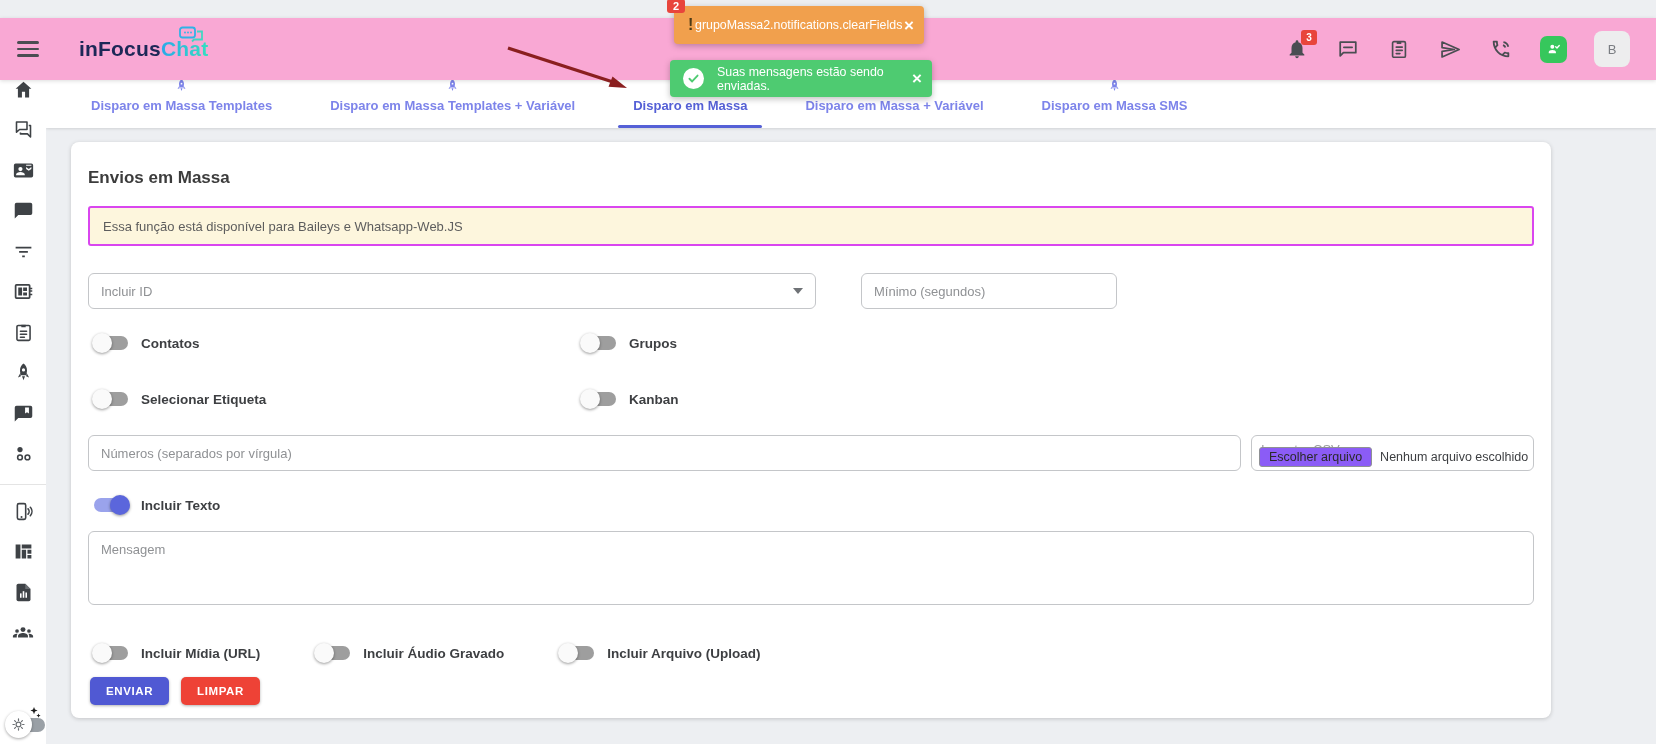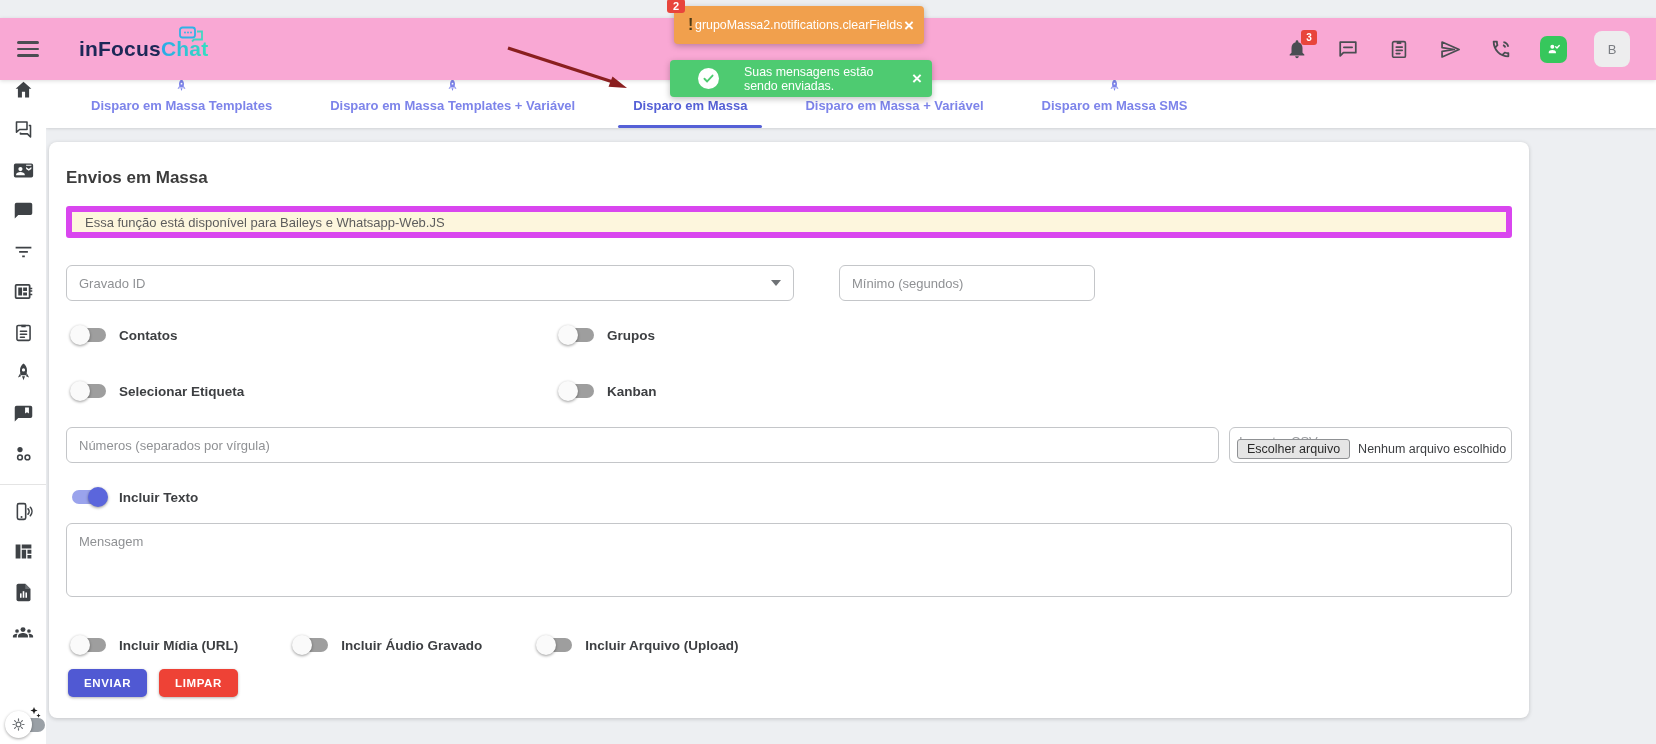--- a/index.html
+++ b/index.html
@@ -35,21 +35,21 @@
   .avatar{ width:36px; height:36px; border-radius:8px; background:#ededee; color:#7a7d82; font-size:13px; display:flex; align-items:center; justify-content:center; cursor:pointer; }
   
   .toast{ position:absolute; z-index:40; display:flex; align-items:center; border-radius:4px; box-shadow:0 2px 6px rgba(0,0,0,.25); color:#fff; }
   .toast-warning{ left:674px; top:6px; width:250px; height:38px; background:#f1a04d; padding:0 10px 0 14px; }
   .toast-warning .excl{ color:#4c3a16; font-weight:bold; font-size:16px; }
   .toast-warning .msg{ flex:1; text-align:center; font-size:12.4px; }
   .toast-count{
     position:absolute; top:-7px; left:-7px; background:#e8453c; color:#fff;
     font-size:11px; font-weight:bold; padding:1px 6px; border-radius:3px;
   }
-  .toast-success{ left:670px; top:60px; width:262px; height:37px; background:#4ecb71; padding:0 10px 0 28px; gap:25px; }
+  .toast-success{ left:670px; top:60px; width:262px; height:37px; background:#4ecb71; padding:0 10px 0 13px; gap:13px; }
   .toast-success .msg{ flex:1; font-size:12.4px; }
   .check-circle{ width:21px; height:21px; border-radius:50%; background:#ffffff; display:flex; align-items:center; justify-content:center; flex:none; }
   .toast-close{ font-size:17px; font-weight:bold; color:#fff; cursor:pointer; line-height:1; }
   
   .annotation{ position:absolute; left:500px; top:40px; z-index:50; pointer-events:none; }
   
   .sidebar{
     position:absolute; left:0; top:62px; bottom:0; width:46px; background:#ffffff; z-index:15;
     display:flex; flex-direction:column; align-items:center; padding-top:14px;
     border-top:1px solid #e8e8e8;
@@ -64,27 +64,27 @@
     position:absolute; left:46px; top:62px; right:0; height:66px; background:#ffffff; z-index:10;
     border-top-left-radius:12px; box-shadow:0 1px 3px rgba(0,0,0,.12);
     display:flex; padding-left:16px;
   }
   .tab{ position:relative; display:flex; flex-direction:column; align-items:center; justify-content:center; gap:5px; padding:0 29px; cursor:pointer; }
   .tab .tab-label{ font-size:13px; font-weight:bold; color:#7d84ea; white-space:nowrap; }
   .tab.active .tab-label{ color:#5560d6; }
   .tab.active::after{ content:""; position:absolute; left:14px; right:14px; bottom:0; height:3px; background:#5560d6; border-radius:2px; }
   
   .card{
-    position:absolute; left:49px; top:142px; width:1480px; height:576px;
+    position:absolute; left:71px; top:142px; width:1480px; height:576px;
     background:#ffffff; border-radius:8px; box-shadow:0 1px 4px rgba(0,0,0,.18);
     padding:0 17px; z-index:5;
   }
   .card-title{ margin-top:26px; font-size:17px; font-weight:bold; color:#3c3c3c; }
   .banner{
-    margin-top:18px; height:32px; background:#fdf6dd; border:6px solid #d946ef; border-radius:3px;
+    margin-top:18px; height:40px; background:#fdf6dd; border:2px solid #d946ef; border-radius:3px;
     display:flex; align-items:center; padding-left:13px; font-size:13px; color:#5d5d5d;
   }
   .row-fields{ margin-top:27px; display:flex; gap:14px; }
   .field{
     height:36px; border:1px solid #c4c6c9; border-radius:6px; background:#fff;
     font-size:13px; color:#3d3f42; padding:0 12px; outline:none;
   }
   .field::placeholder{ color:#8f9194; opacity:1; }
   .select-like{ width:728px; display:flex; align-items:center; justify-content:space-between; cursor:pointer; margin-right:31px; }
   .select-like .sel-text{ color:#8f9194; }
@@ -101,21 +101,21 @@
   .switch .thumb{ position:absolute; top:0; left:-2px; width:20px; height:20px; border-radius:50%; background:#fafafa; box-shadow:0 1px 3px rgba(0,0,0,.4); }
   .switch.on .track{ background:#9aa3ec; }
   .switch.on .thumb{ left:auto; right:-2px; background:#5b66dc; }
   .toggle-label{ margin-left:13px; font-size:13.5px; font-weight:bold; color:#3d3f42; white-space:nowrap; }
   
   .row-numbers{ margin-top:26px; display:flex; gap:10px; }
   .f-numbers{ width:1153px; }
   .filebox{ position:relative; width:283px; height:36px; border:1px solid #c4c6c9; border-radius:6px; background:#fff; overflow:hidden; cursor:pointer; }
   .file-ghost{ position:absolute; left:9px; top:6px; font-size:13px; color:#9a9c9f; }
   .file-row{ position:absolute; left:7px; top:11px; display:flex; align-items:center; gap:8px; }
-  .file-btn{ background:#e5e5e5; border:1px solid #8f9194; border-radius:3px; font-size:12.5px; color:#2a2a2a; padding:2px 9px; white-space:nowrap; }
+  .file-btn{ background:#8b5cf6; border:1px solid #8f9194; border-radius:3px; font-size:12.5px; color:#2a2a2a; padding:2px 9px; white-space:nowrap; }
   .file-status{ font-size:12.5px; color:#3d3f42; white-space:nowrap; }
   .row-inctext{ margin-top:24px; }
   .textarea{
     margin-top:16px; width:1446px; height:74px; border:1px solid #c4c6c9; border-radius:6px;
     font-family:"Liberation Sans", sans-serif; font-size:13px; padding:10px 12px; resize:none; outline:none; display:block;
   }
   .textarea::placeholder{ color:#8f9194; opacity:1; }
   .row-includes{ margin-top:38px; display:flex; }
   .row-includes .toggle-item{ margin-left:6px; margin-right:50px; }
   .row-buttons{ margin-top:14px; display:flex; gap:12px; margin-left:2px; }
@@ -350,21 +350,21 @@
   </div>
 </div>
 
 <div class="card">
   <div class="card-title">Envios em Massa</div>
 
   <div class="banner">Essa função está disponível para Baileys e Whatsapp-Web.JS</div>
 
   <div class="row-fields">
     <div class="field select-like">
-      <span class="sel-text">Gravado ID</span>
+      <span class="sel-text">Incluir ID</span>
       <span class="caret"></span>
     </div>
     <input class="field f-min" placeholder="Mínimo (segundos)" style="">
   </div>
 
   <div class="toggle-grid tg-row1">
     <div class="toggle-item">
       <span class="switch">
           <span class="track"></span>
           <span class="thumb"></span>

